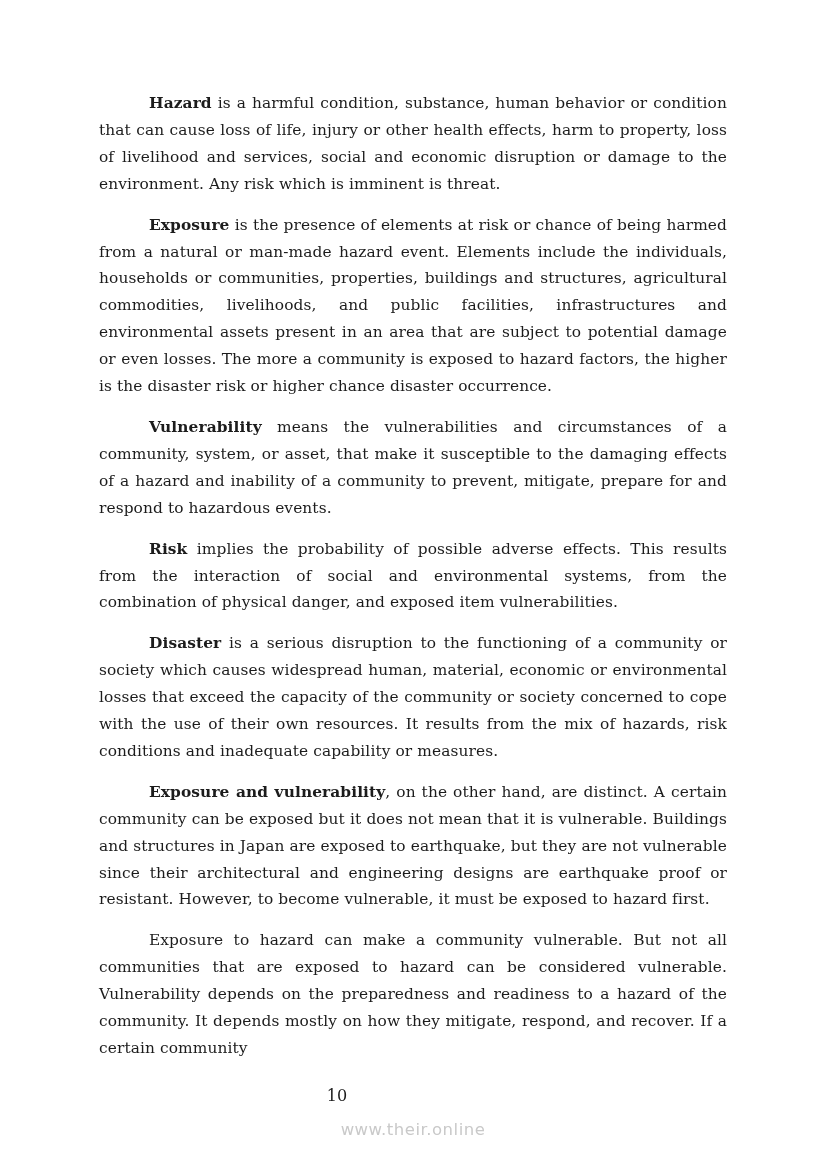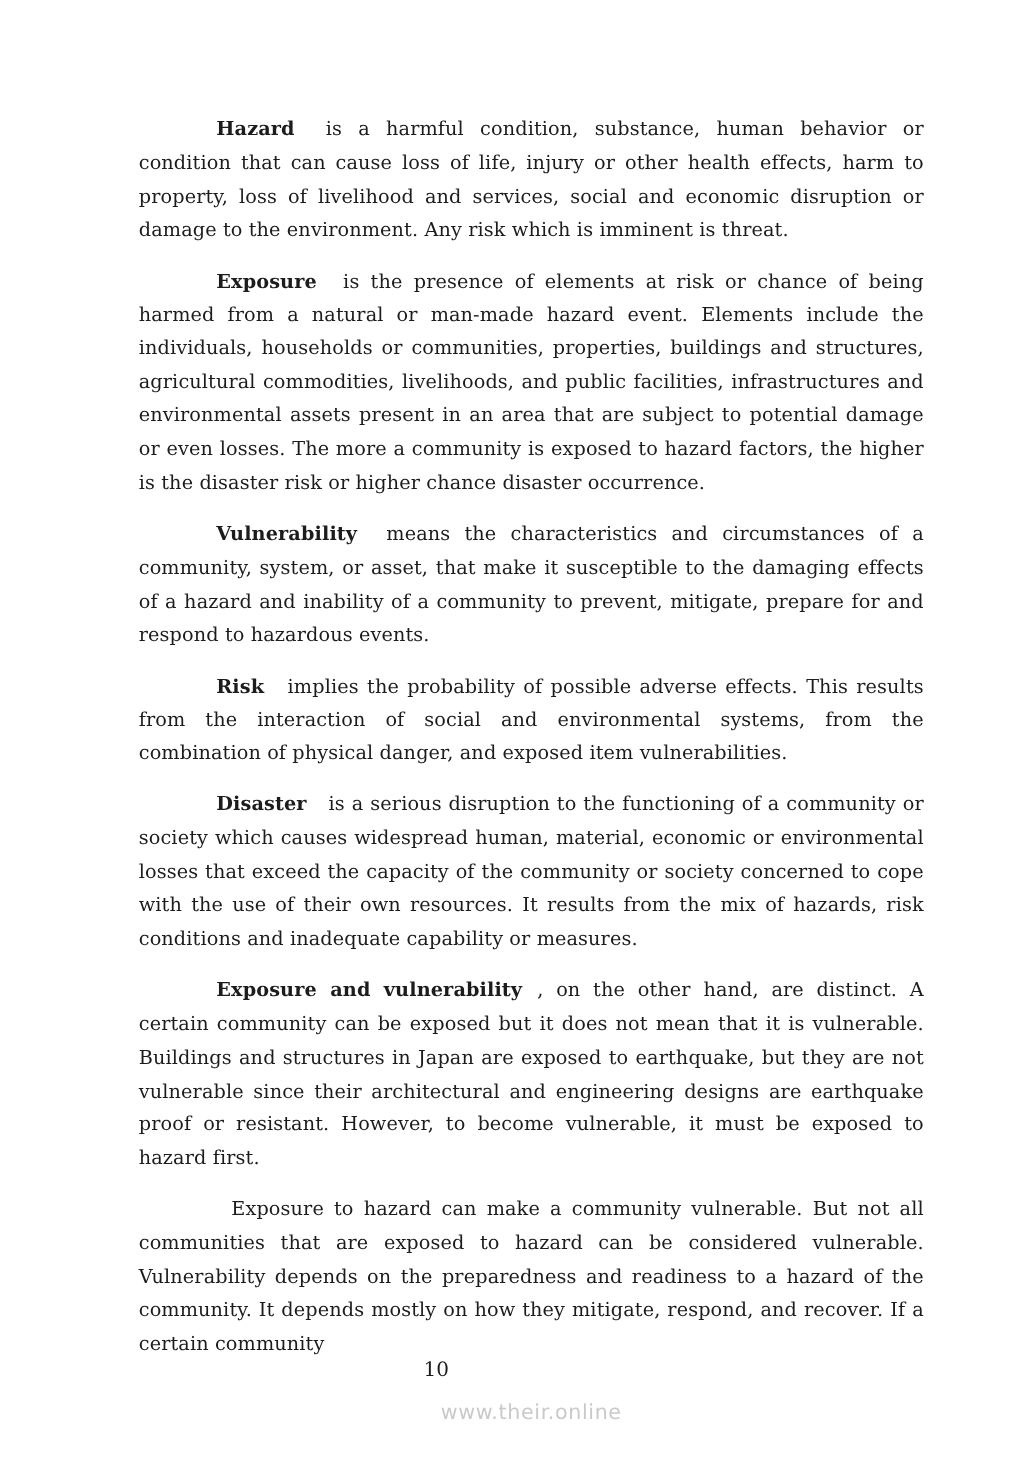--- a/index.html
+++ b/index.html
@@ -1,20 +1,20 @@
 <!DOCTYPE html>
 <html style="--text-color: #1c1c1c; --watermark-color: #c9c9c9; --page-bg: #ffffff;"><head>
 <meta charset="utf-8">
 <style>
   :root {
     --text-color: #1c1c1c;
     --watermark-color: #c9c9c9;
     --page-bg: #ffffff;
   }
-  * { box-sizing: border-box; margin-left: 12px; }
+  * { box-sizing: border-box; }
   html, body { margin: 0; padding: 0; }
   body {
     width: 826px;
     height: 1169px;
     background: var(--page-bg);
     position: relative;
     font-family: "DejaVu Serif", "Liberation Serif", serif;
     color: var(--text-color);
     overflow: hidden;
   }
@@ -56,21 +56,21 @@
 </style>
 </head>
 <body>
 
 <div class="content">
 
   <p class="para"><span class="lead">Hazard</span><span> is a harmful condition, substance, human behavior or condition that can cause loss of life, injury or other health effects, harm to property, loss of livelihood and services, social and economic disruption or damage to the environment. Any risk which is imminent is threat.</span></p>
 
   <p class="para"><span class="lead">Exposure</span><span> is the presence of elements at risk or chance of being harmed from a natural or man-made hazard event. Elements include the individuals, households or communities, properties, buildings and structures, agricultural commodities, livelihoods, and public facilities, infrastructures and environmental assets present in an area that are subject to potential damage or even losses. The more a community is exposed to hazard factors, the higher is the disaster risk or higher chance disaster occurrence.</span></p>
 
-  <p class="para"><span class="lead">Vulnerability</span><span> means the characteristics and circumstances of a community, system, or asset, that make it susceptible to the damaging effects of a hazard and inability of a community to prevent, mitigate, prepare for and respond to hazardous events.</span></p>
+  <p class="para"><span class="lead">Vulnerability</span><span> means the vulnerabilities and circumstances of a community, system, or asset, that make it susceptible to the damaging effects of a hazard and inability of a community to prevent, mitigate, prepare for and respond to hazardous events.</span></p>
 
   <p class="para"><span class="lead">Risk</span><span> implies the probability of possible adverse effects. This results from the interaction of social and environmental systems, from the combination of physical danger, and exposed item vulnerabilities.</span></p>
 
   <p class="para"><span class="lead">Disaster</span><span> is a serious disruption to the functioning of a community or society which causes widespread human, material, economic or environmental losses that exceed the capacity of the community or society concerned to cope with the use of their own resources. It results from the mix of hazards, risk conditions and inadequate capability or measures.</span></p>
 
   <p class="para"><span class="lead">Exposure and vulnerability</span><span>, on the other hand, are distinct. A certain community can be exposed but it does not mean that it is vulnerable. Buildings and structures in Japan are exposed to earthquake, but they are not vulnerable since their architectural and engineering designs are earthquake proof or resistant. However, to become vulnerable, it must be exposed to hazard first.</span></p>
 
   <p class="para"><span class="lead"></span><span>Exposure to hazard can make a community vulnerable. But not all communities that are exposed to hazard can be considered vulnerable. Vulnerability depends on the preparedness and readiness to a hazard of the community. It depends mostly on how they mitigate, respond, and recover. If a certain community</span></p>
 
 </div>

